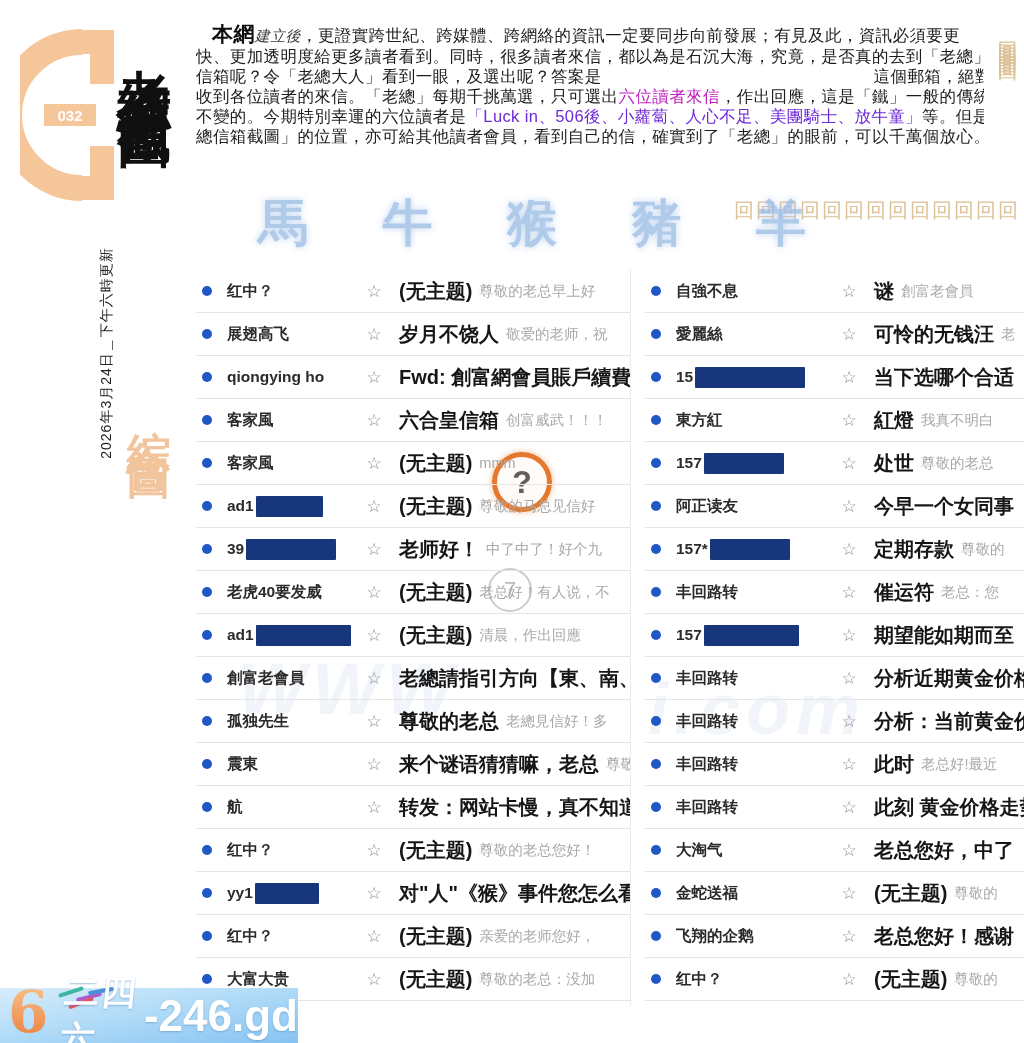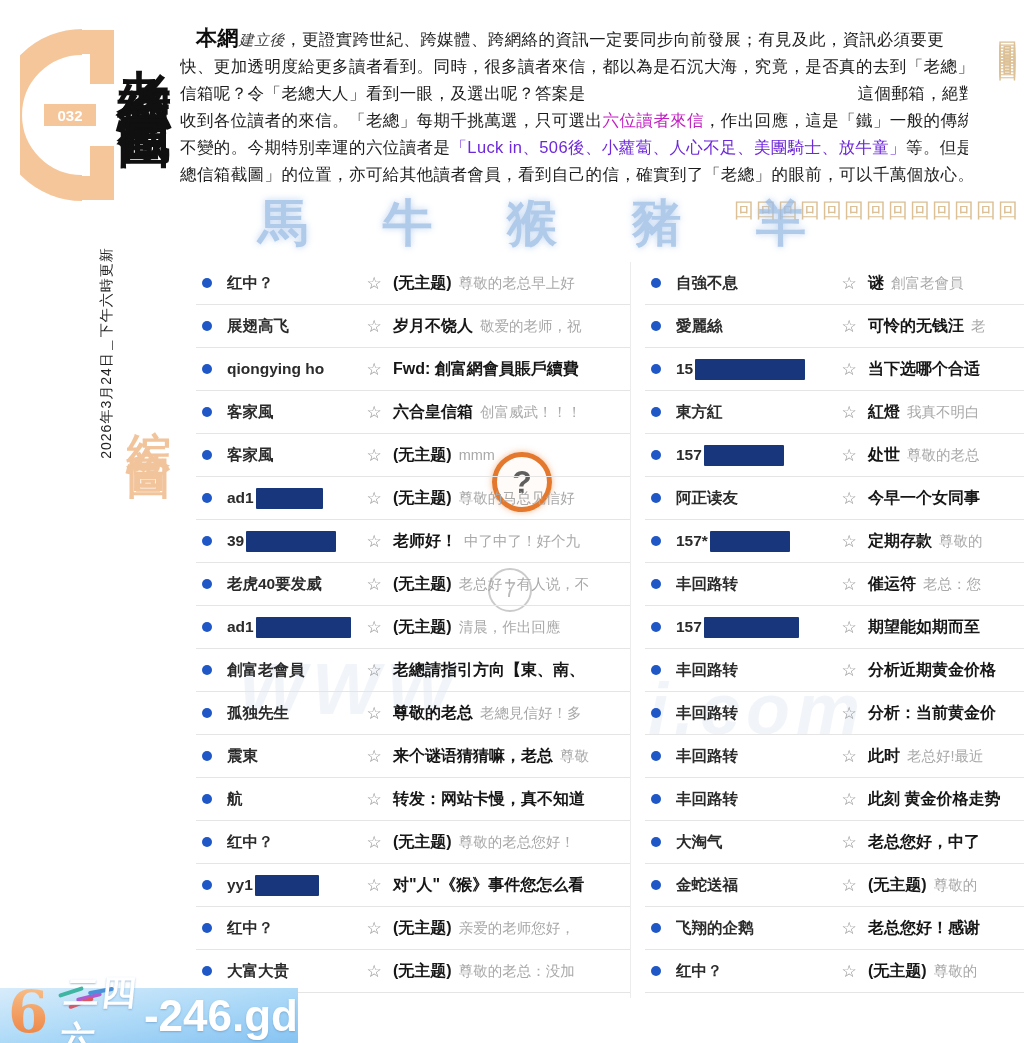--- a/index.html
+++ b/index.html
@@ -11,22 +11,22 @@
   .v-title{position:absolute;left:118px;top:26px;writing-mode:vertical-rl;
     font-family:"DejaVu Serif","Liberation Serif",serif;font-weight:bold;
     font-size:54px;letter-spacing:10px;color:#101010;line-height:1;}
   .v-subtitle{position:absolute;left:127px;top:396px;writing-mode:vertical-rl;
     font-family:"DejaVu Serif","Liberation Serif",serif;font-weight:bold;
     font-size:44px;letter-spacing:14px;color:#f2c височина;color:#f1c49c;line-height:1;}
   .v-date{position:absolute;left:-8px;top:344px;width:230px;text-align:center;
     transform:rotate(-90deg);font-size:14px;color:#222;letter-spacing:1px;}
 
   
-  .intro{position:absolute;left:180px;top:24px;width:788px;font-size:16.5px;
-    line-height:27px;color:#1c1c1c;letter-spacing:.4px;}
+  .intro{position:absolute;left:196px;top:24px;width:788px;font-size:16.5px;
+    line-height:20px;color:#1c1c1c;letter-spacing:.4px;}
   .intro .ln{white-space:nowrap;overflow:hidden;}
   .intro .ln1{padding-left:16px;}
   .intro-bold{font-size:21px;font-weight:bold;color:#0d0d0d;}
   .intro-script{font-size:15px;color:#3a3a3a;font-style:italic;}
   .gap-blank{display:inline-block;width:272px;}
   .hl-magenta{color:#c21fc2;}
   .hl-red{color:#6d28d9;}
 
   
   .meander-v{position:absolute;right:6px;top:26px;writing-mode:vertical-rl;
@@ -48,33 +48,33 @@
   
   .q-badge{position:absolute;left:492px;top:452px;width:50px;height:50px;border-radius:50%;
     border:5px solid #e4782c;background:rgba(255,250,245,.75);display:flex;align-items:center;
     justify-content:center;font-size:32px;font-weight:bold;color:#5f5f5f;
     box-shadow:0 0 6px rgba(228,120,44,.5);}
   .seven-badge{position:absolute;left:488px;top:568px;width:40px;height:40px;border-radius:50%;
     border:2px solid rgba(140,140,140,.45);display:flex;align-items:center;justify-content:center;
     font-size:22px;color:rgba(120,120,120,.5);}
 
   
-  .col{position:absolute;top:262px;overflow:hidden;}
+  .col{position:absolute;top:270px;overflow:hidden;}
   .col-left{left:196px;width:434px;height:736px;border-right:1px solid #ececec;}
   .col-right{left:645px;width:379px;height:741px;}
   .mail-row{display:flex;align-items:center;height:42px;white-space:nowrap;overflow:hidden;
     border-bottom:1px solid #e5e5e5;padding-left:6px;}
   .dot{flex:none;width:10px;height:10px;border-radius:50%;background:#1f57c6;margin-right:15px;}
   .sender{flex:none;font-weight:bold;font-size:15.5px;color:#2b2b2b;overflow:hidden;}
   .col-left .sender{width:134px;}
   .col-right .sender{width:160px;}
   .redact{display:inline-block;height:21px;background:#17367c;vertical-align:middle;
     margin-left:2px;border-radius:1px;}
   .star{flex:none;width:26px;text-align:center;color:#8d8d8d;font-size:17px;}
-  .subject{font-weight:bold;font-size:16px;color:#161616;margin-left:6px;}
+  .subject{font-weight:bold;font-size:20px;color:#161616;margin-left:12px;}
   .preview{font-size:14.5px;color:#a9a9a9;margin-left:7px;}
 
   
   .footer{position:absolute;left:0;top:988px;width:298px;height:55px;
     background:linear-gradient(170deg,#d8ecfb 0%,#b2dcf8 45%,#86c3f2 100%);
     display:flex;align-items:center;}
   .logo-six{font-size:58px;font-weight:bold;line-height:1;margin:-8px 2px 0 8px;
     background:linear-gradient(180deg,#f9c38c,#ec7f3e);-webkit-background-clip:text;
     background-clip:text;color:transparent;font-family:"DejaVu Serif",serif;}
   .streak{position:absolute;width:26px;height:4px;border-radius:3px;}

